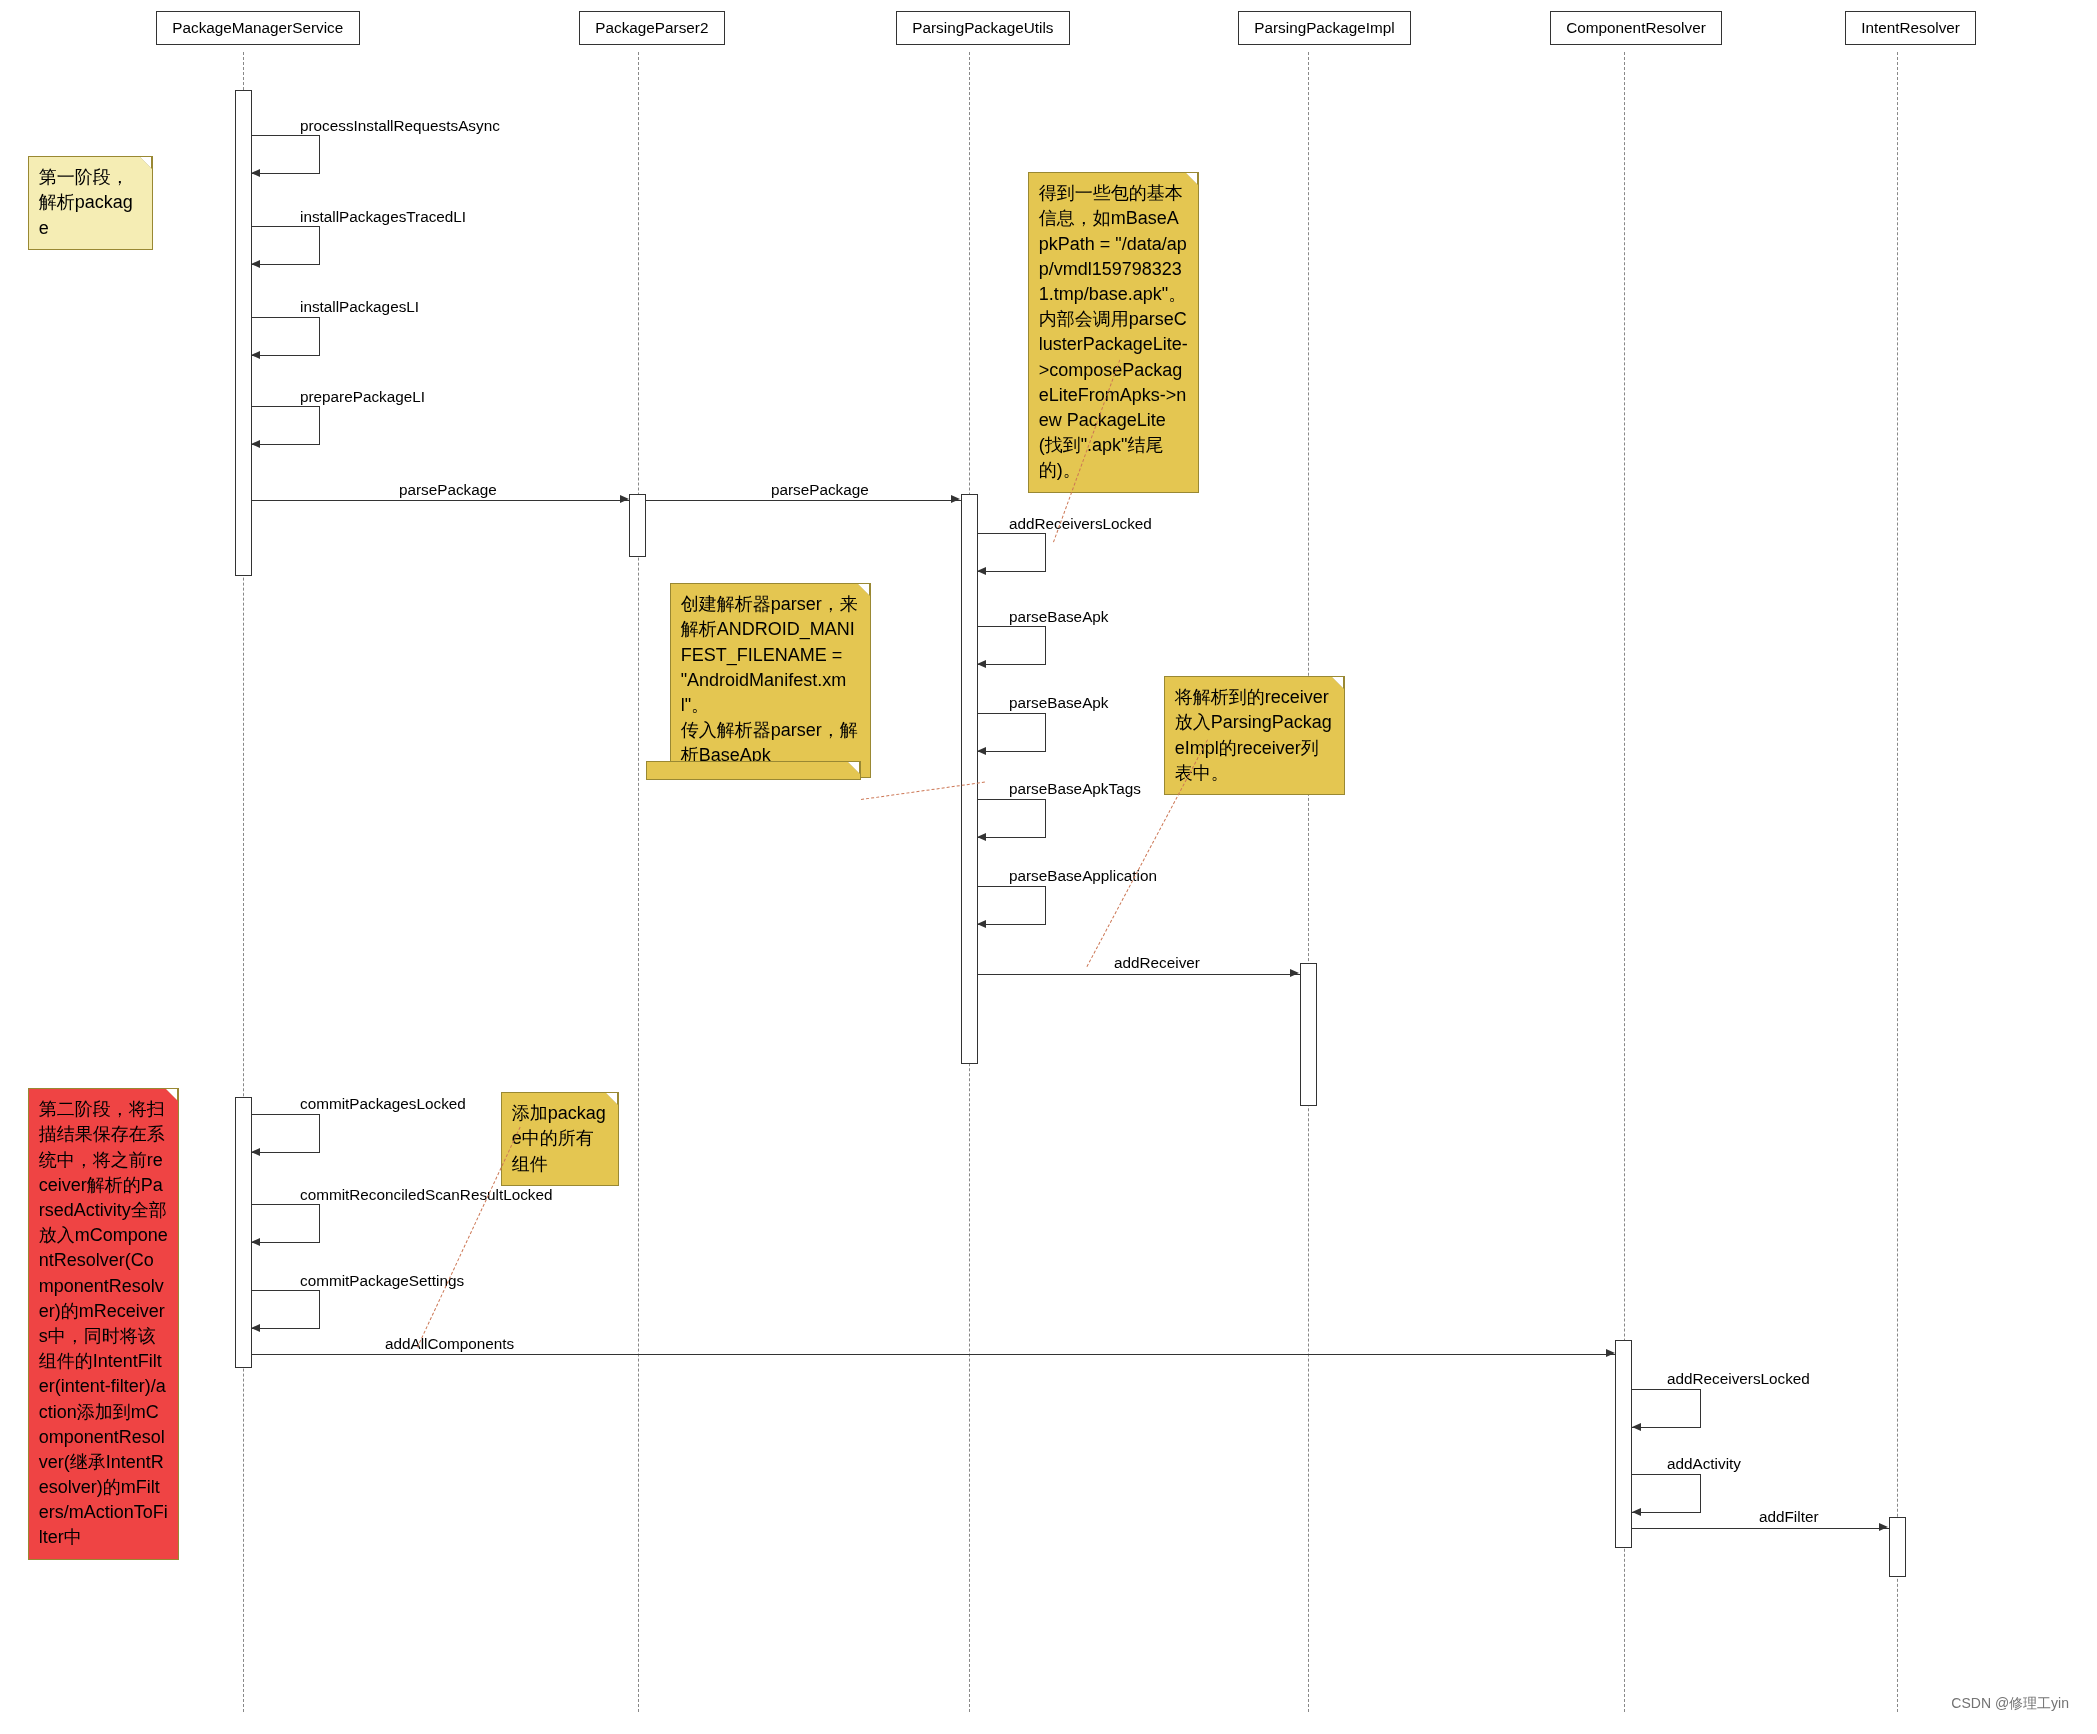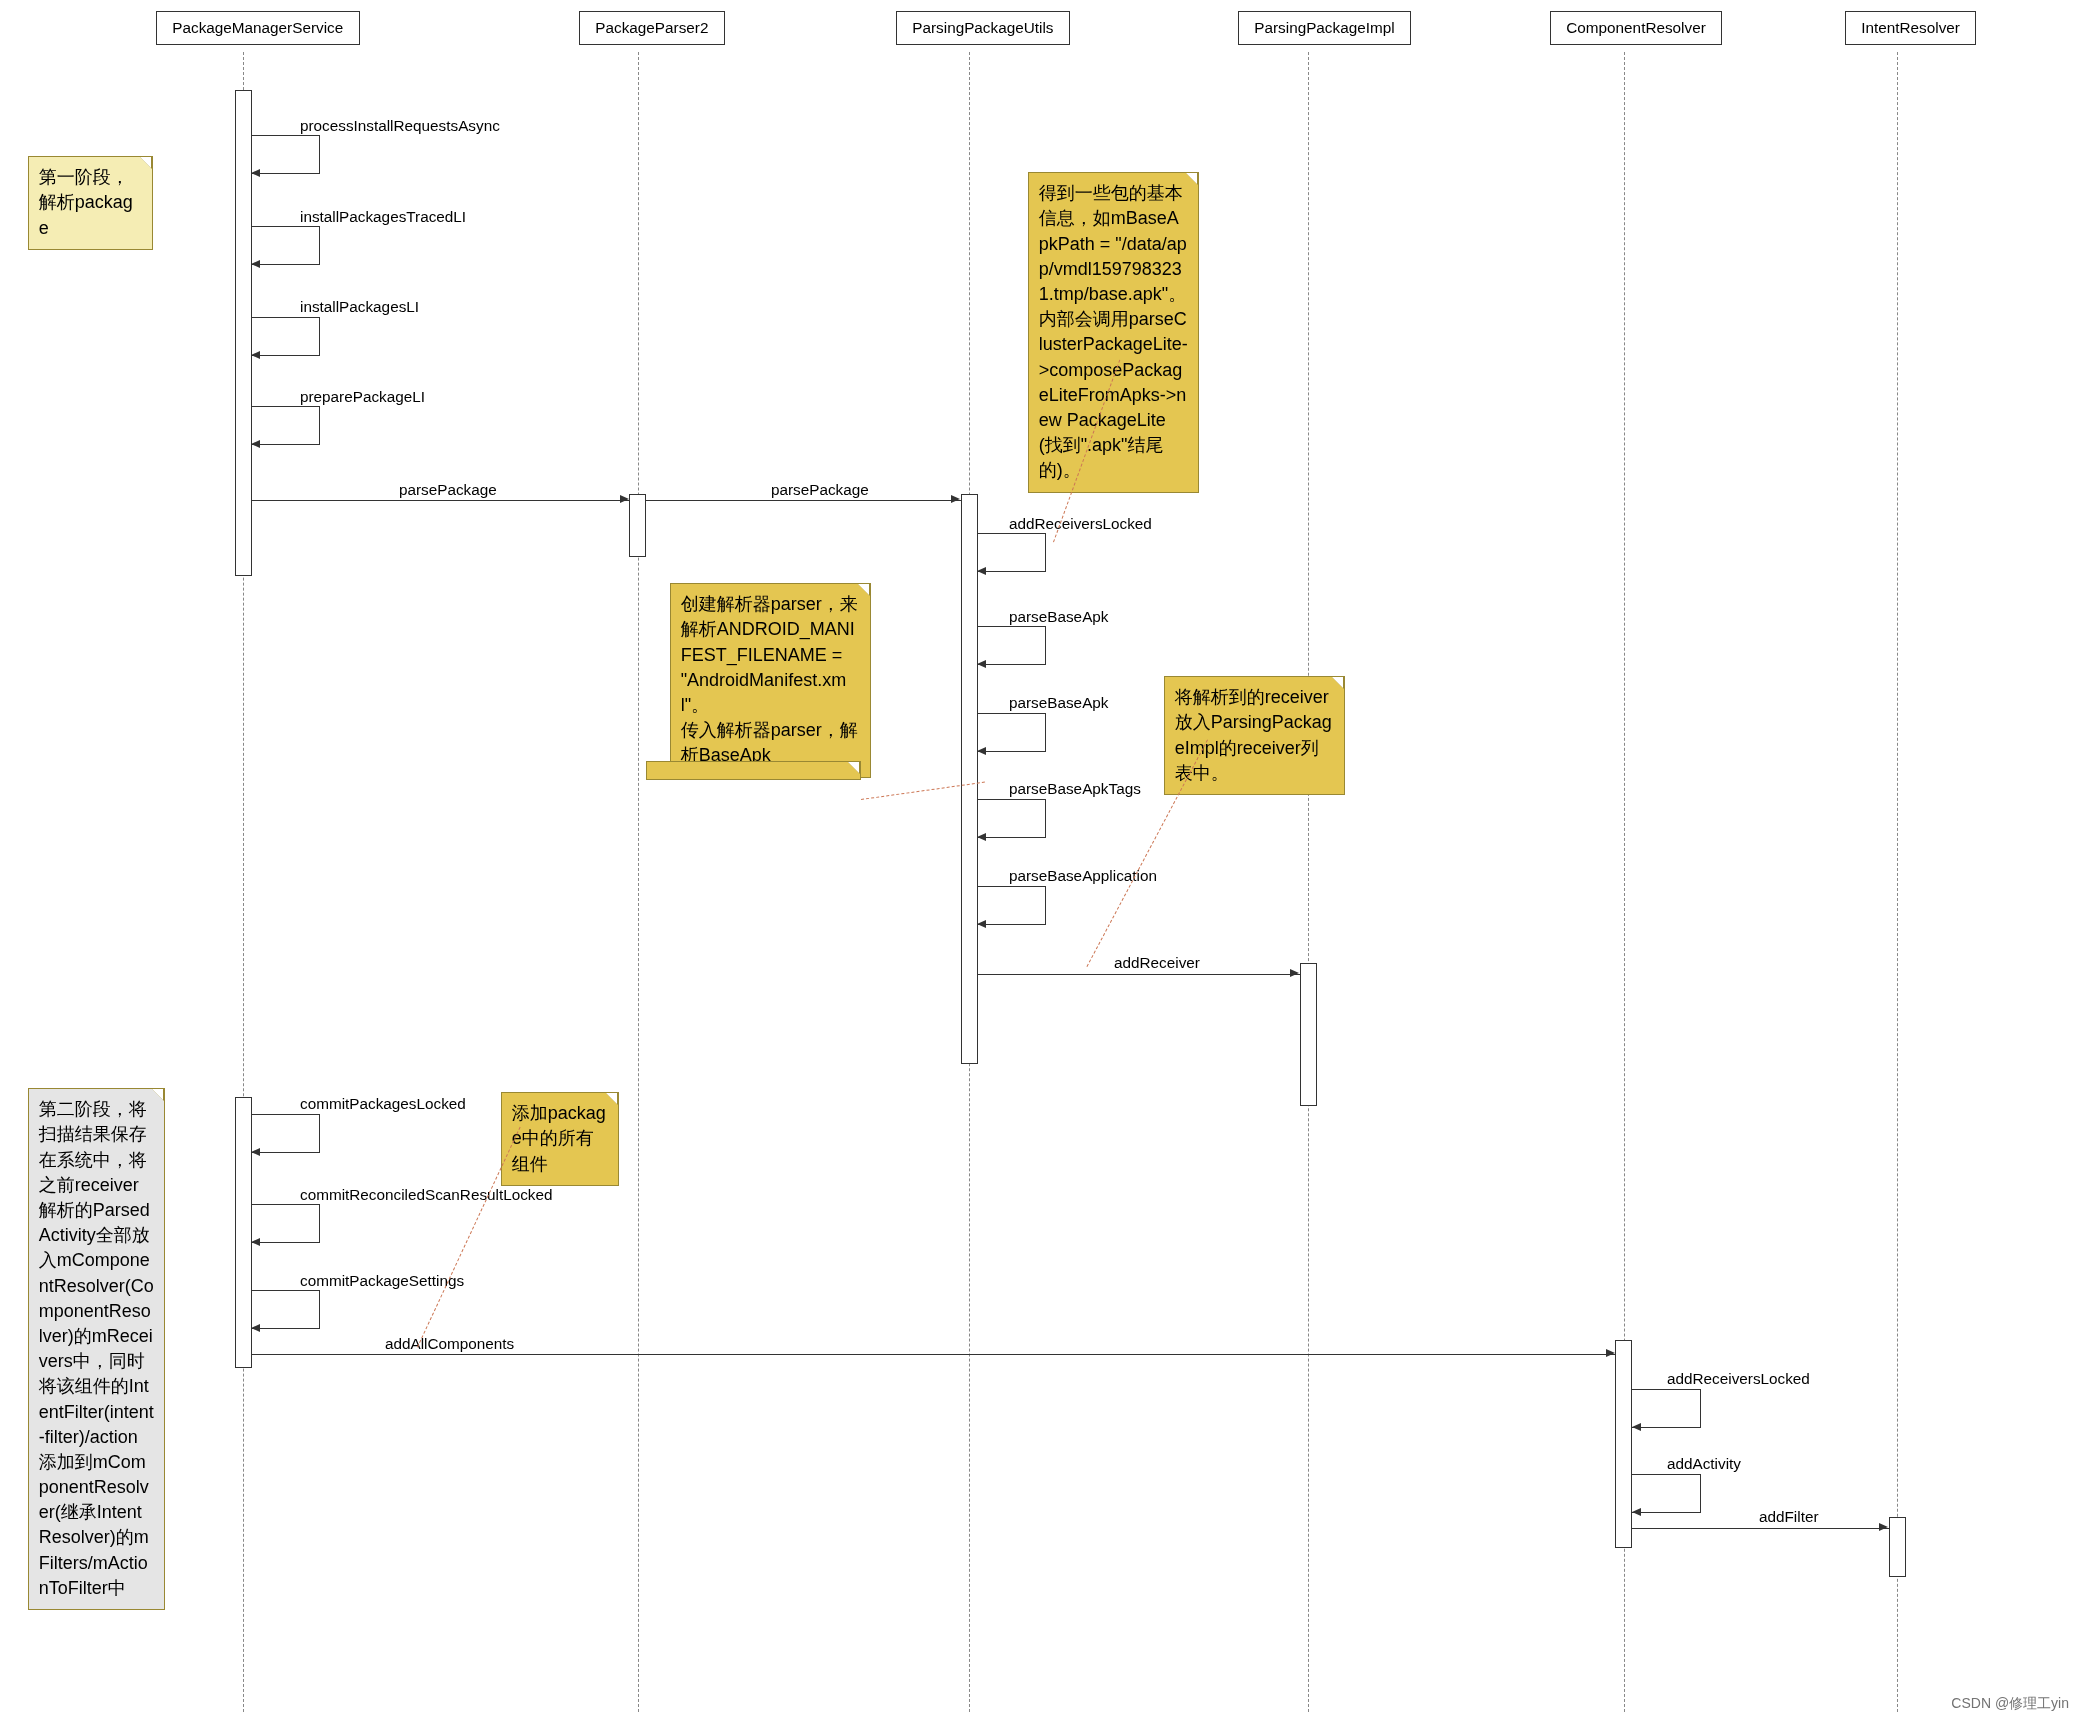--- a/index.html
+++ b/index.html
@@ -127,19 +127,19 @@
 
 <div class="note" style="left:670px;top:583px;width:201px;white-space:pre-line"><div class="note-fold"></div><span>创建解析器parser，来解析ANDROID_MANIFEST_FILENAME = "AndroidManifest.xml"。
 传入解析器parser，解析BaseApk</span></div>
 
 <div class="note" style="left:1164px;top:676px;width:181px"><div class="note-fold"></div><span>将解析到的receiver放入ParsingPackageImpl的receiver列表中。</span></div>
 <div class="note-link" style="left:1208px;top:740px;width:257px;transform:rotate(118deg)"></div>
 
 <div class="note" style="left:646px;top:761px;width:215px;white-space:pre-line"><div class="note-fold"></div></div>
 <div class="note-link" style="left:861px;top:799px;width:125px;transform:rotate(-8deg)"></div>
 
-<div class="note" style="left:28px;top:1088px;width:137px;background:#e5e5e5"><div class="note-fold"></div><span>第二阶段，将扫描结果保存在系统中，将之前receiver解析的ParsedActivity全部放入mComponentResolver(ComponentResolver)的mReceivers中，同时将该组件的IntentFilter(intent-filter)/action添加到mComponentResolver(继承IntentResolver)的mFilters/mActionToFilter中</span></div>
+<div class="note" style="left:28px;top:1088px;width:151px;background:#ef4444"><div class="note-fold"></div><span>第二阶段，将扫描结果保存在系统中，将之前receiver解析的ParsedActivity全部放入mComponentResolver(ComponentResolver)的mReceivers中，同时将该组件的IntentFilter(intent-filter)/action添加到mComponentResolver(继承IntentResolver)的mFilters/mActionToFilter中</span></div>
 
 <div class="note" style="left:501px;top:1092px;width:118px"><div class="note-fold"></div><span>添加package中的所有组件</span></div>
 <div class="note-link" style="left:417px;top:1347px;width:243px;transform:rotate(-65deg)"></div>
 
 <div class="watermark" style="right:28px;bottom:21px">CSDN @修理工yin</div>
 
 
 </body></html>

